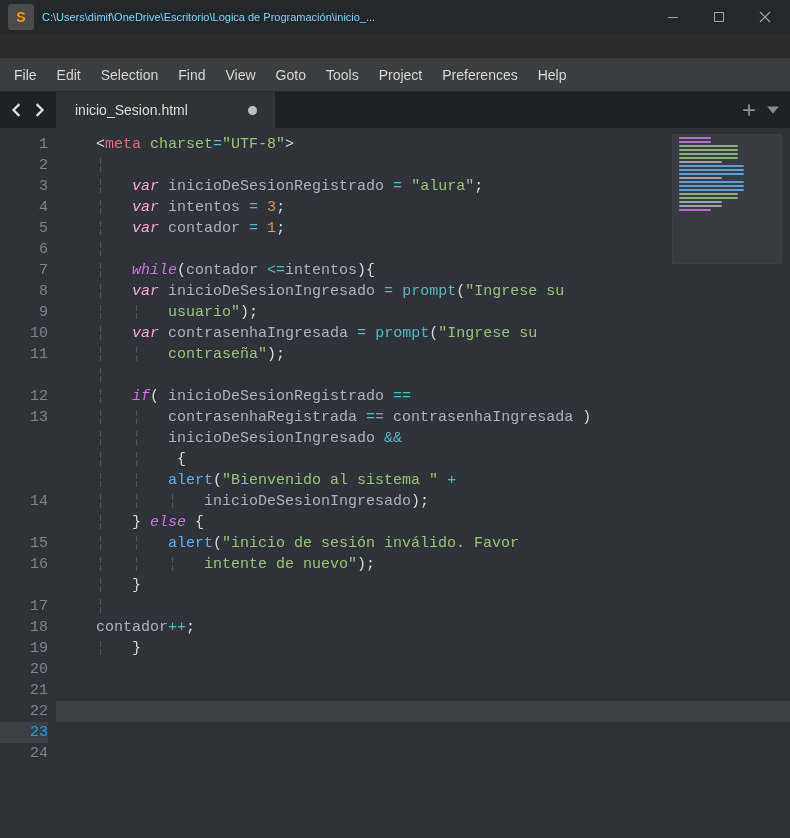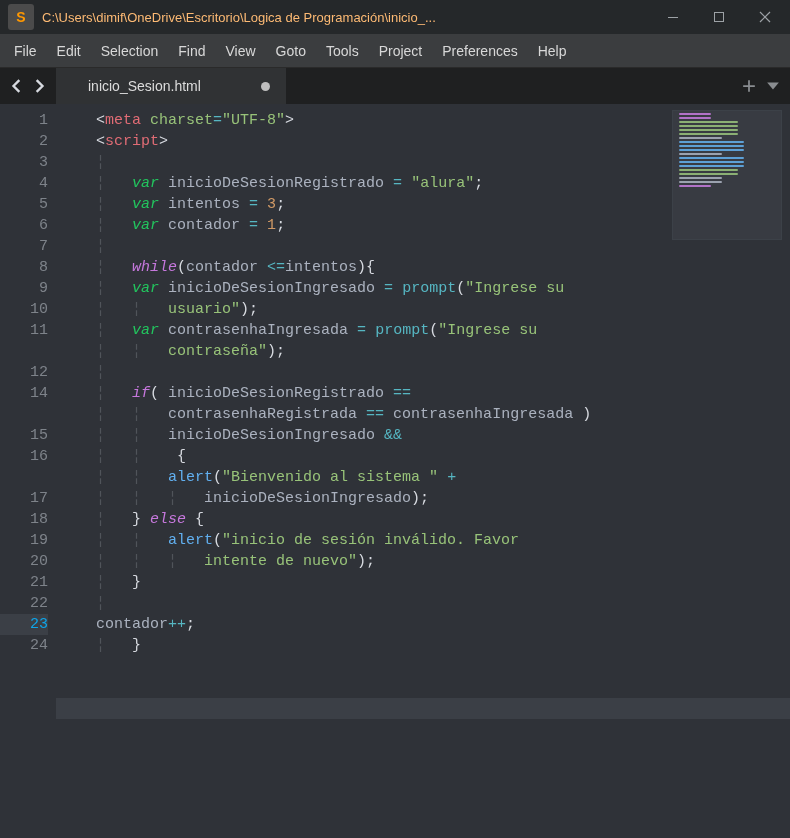--- a/index.html
+++ b/index.html
@@ -1,46 +1,46 @@
 <!DOCTYPE html>
 <html><head>
 <meta charset="utf-8">
 <style>
 * { margin:0; padding:0; box-sizing:border-box; }
 body { width:790px; height:838px; background:#2b2b2b; font-family:"Segoe UI",Arial,sans-serif; overflow:hidden; color:#ccc; }
 .titlebar { height:34px; background:#25282a; display:flex; align-items:center; padding:0 2px; }
 .titlebar .app-icon { width:26px; height:26px; background:#4b4b4b; border-radius:3px; display:flex; align-items:center; justify-content:center; margin-left:6px; margin-right:8px; color:#ff9800; font-weight:bold; font-size:14px;}
-.titlebar .title { flex:1; color:#fdba74; font-size:13px; white-space:nowrap; overflow:hidden; text-overflow:ellipsis; }
+.titlebar .title { flex:1; color:#7dd3fc; font-size:11px; white-space:nowrap; overflow:hidden; text-overflow:ellipsis; }
 .titlebar .win-btns { display:flex; }
 .titlebar .win-btn { width:46px; height:34px; display:flex; align-items:center; justify-content:center; color:#9da2a6; }
 .titlebar .win-btn svg { width:12px; height:12px; }
-.menubar { height:34px; background:#3b3d3f; display:flex; align-items:center; padding:0 4px; border-bottom:1px solid #2a2a2a;}
+.menubar { height:34px; background:#3b3d3f; display:flex; align-items:center; padding:0 4px; border-bottom:1px solid #2a2a2a;margin-top:24px;}
 .menubar .menu-item { color:#d8d8d8; font-size:14px; padding:6px 10px; cursor:default;}
 .tabbar { height:36px; background:#1f2021; display:flex; align-items:stretch; position:relative;}
 .tabbar .nav-arrows { display:flex; align-items:center; padding:0 10px; gap:8px;}
 .tabbar .nav-arrows svg { width:14px; height:14px; fill:#8a8d91;}
-.tab { background:#303234; display:flex; align-items:center; padding:0 16px 0 32px; color:#dcdcdc; font-size:14px; min-width:220px; gap:60px; border-right:1px solid #1f2021;}
+.tab { background:#303234; display:flex; align-items:center; padding:0 16px 0 19px; color:#dcdcdc; font-size:14px; min-width:220px; gap:60px; border-right:1px solid #1f2021;}
 .tab .dirty-dot { width:9px; height:9px; border-radius:50%; background:#bfbfbf;}
 .tabbar .right-tools { position:absolute; right:10px; top:0; height:100%; display:flex; align-items:center; gap:10px;}
 .tabbar .right-tools svg { width:14px; height:14px; fill:#8a8d91;}
 .editor { position:relative; height:calc(838px - 34px - 34px - 36px); background:#2f3238; font-family:Consolas,"Courier New",monospace; font-size:15px; line-height:21px;}
 .gutter { position:absolute; left:0; top:0; width:56px; height:100%; text-align:right; padding:6px 8px 0 0; color:#7e838a; background:#2f3238; user-select:none;}
 .gutter .ln { height:21px;}
 .gutter .current { background:#3b3f46; color:#0ea5e9;}
 .code-area { position:absolute; left:56px; right:0; top:0; padding:6px 0 0 0; color:#d7dae0;}
 .code-area .line { height:21px; white-space:pre; padding-left:4px;}
 .code-area .wrapline { height:21px; white-space:pre; padding-left:4px;}
 .code-area .current-line { background:#3b3f46;}
 .indent-guide { color:#50545a;}
 .c-punct { color:#d7dae0;}
 .c-tag { color:#e06c75;}
 .c-attr { color:#98c379;text-align:center;}
 .c-str { color:#98c379;}
 .c-kw { color:#c678dd; font-style:italic;}
-.c-kw2 { color:#22c55e; font-style:italic;}
+.c-kw2 { color:#f9a8d4; font-style:italic;}
 .c-ident { color:#abb2bf;}
 .c-num { color:#d19a66;}
 .c-op { color:#56b6c2;}
 .c-builtin { color:#56b6c2;}
 .c-func { color:#61afef;text-align:center;}
 .minimap { position:absolute; right:8px; top:6px; width:110px; height:130px; background:#33373d; border:1px solid #3e434a; opacity:0.9;}
 .minimap .mm-line { height:2px; margin:2px 6px; border-radius:1px;}
 .minimap .mm-a { background:#c678dd; width:30%;}
 .minimap .mm-b { background:#98c379; width:55%;}
 .minimap .mm-c { background:#abb2bf; width:40%;}
@@ -116,36 +116,36 @@
     <div class="ln">3</div>
     <div class="ln">4</div>
     <div class="ln">5</div>
     <div class="ln">6</div>
     <div class="ln">7</div>
     <div class="ln">8</div>
     <div class="ln">9</div>
     <div class="ln">10</div>
     <div class="ln" style="height:42px;padding-top:0">11</div>
     <div class="ln">12</div>
+    <div class="ln" style="height:84px">13</div>
     <div class="ln" style="height:42px">14</div>
     <div class="ln">15</div>
     <div class="ln" style="height:42px">16</div>
     <div class="ln">17</div>
     <div class="ln">18</div>
     <div class="ln">19</div>
     <div class="ln">20</div>
     <div class="ln">21</div>
     <div class="ln">22</div>
     <div class="ln current">23</div>
     <div class="ln">24</div>
   </div>
 
   <div class="code-area">
 <div class="line">    <span class="c-punct">&lt;</span><span class="c-tag">meta</span> <span class="c-attr">charset</span><span class="c-op">=</span><span class="c-str">"UTF-8"</span><span class="c-punct">&gt;</span></div>
-<div class="line">    <span class="c-punct">&lt;</span><span class="c-tag">script</span><span class="c-punct">&gt;</span></div>
 <div class="line"><span class="indent-guide">    ¦   </span></div>
 <div class="line"><span class="indent-guide">    ¦   </span><span class="c-kw2">var</span> <span class="c-ident">inicioDeSesionRegistrado</span> <span class="c-op">=</span> <span class="c-str">"alura"</span><span class="c-punct">;</span></div>
 <div class="line"><span class="indent-guide">    ¦   </span><span class="c-kw2">var</span> <span class="c-ident">intentos</span> <span class="c-op">=</span> <span class="c-num">3</span><span class="c-punct">;</span></div>
 <div class="line"><span class="indent-guide">    ¦   </span><span class="c-kw2">var</span> <span class="c-ident">contador</span> <span class="c-op">=</span> <span class="c-num">1</span><span class="c-punct">;</span></div>
 <div class="line"><span class="indent-guide">    ¦   </span></div>
 <div class="line"><span class="indent-guide">    ¦   </span><span class="c-kw">while</span><span class="c-punct">(</span><span class="c-ident">contador</span> <span class="c-op">&lt;=</span><span class="c-ident">intentos</span><span class="c-punct">){</span></div>
 <div class="line"><span class="indent-guide">    ¦   </span><span class="c-kw2">var</span> <span class="c-ident">inicioDeSesionIngresado</span> <span class="c-op">=</span> <span class="c-builtin">prompt</span><span class="c-punct">(</span><span class="c-str">"Ingrese su</span></div>
 <div class="wrapline"><span class="indent-guide">    ¦   ¦   </span><span class="c-str">usuario"</span><span class="c-punct">);</span></div>
 <div class="line"><span class="indent-guide">    ¦   </span><span class="c-kw2">var</span> <span class="c-ident">contrasenhaIngresada</span> <span class="c-op">=</span> <span class="c-builtin">prompt</span><span class="c-punct">(</span><span class="c-str">"Ingrese su</span></div>
 <div class="wrapline"><span class="indent-guide">    ¦   ¦   </span><span class="c-str">contraseña"</span><span class="c-punct">);</span></div>

